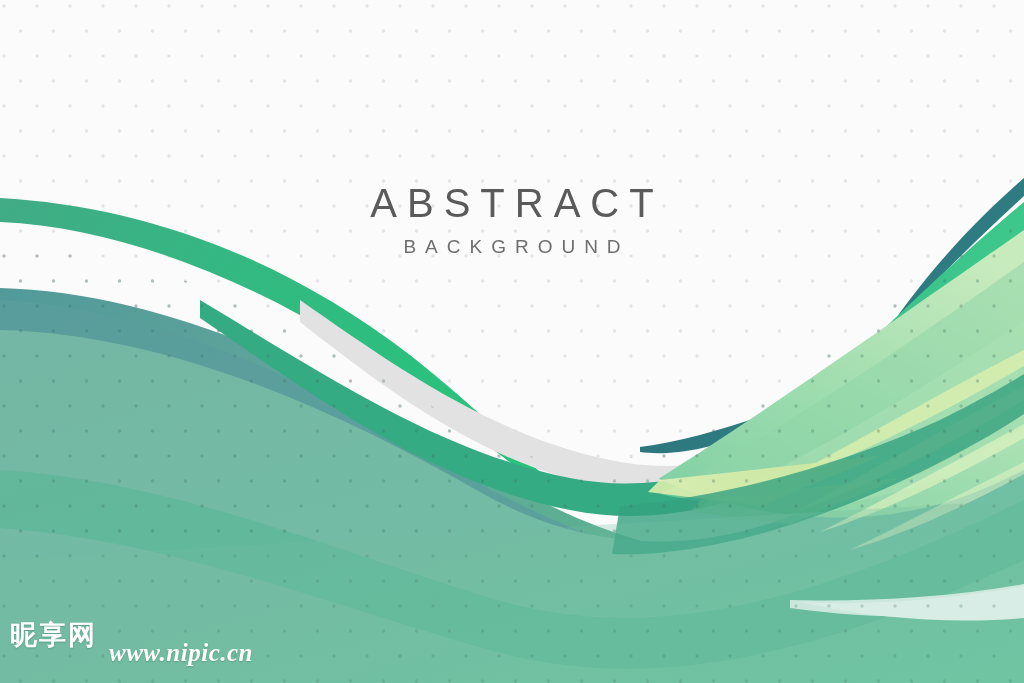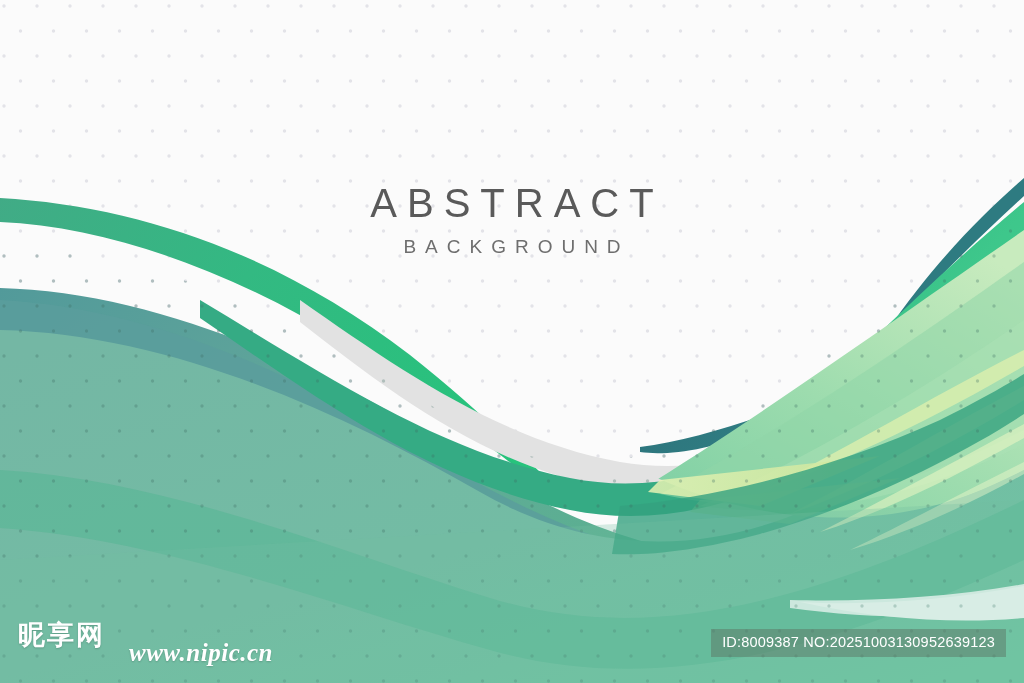--- a/index.html
+++ b/index.html
@@ -51,25 +51,25 @@
     color: #6e6e6e;
     line-height: 1.0;
     margin-top: 13px;
     text-indent: 9px;
     display: block;
   }
 
   
   #watermark {
     position: absolute;
-    left: 18px;
+    left: 10px;
     bottom: 18px;
     display: flex;
     align-items: center;
-    gap: 24px;
+    gap: 12px;
     z-index: 40;
   }
   #watermark-cn {
     font-family: "DejaVu Sans", sans-serif;
     font-size: 27px;
     font-weight: 700;
     color: #ffffff;
     letter-spacing: 2px;
     text-shadow: 0 1px 2px rgba(0,0,0,0.18);
     line-height: 1;
@@ -273,15 +273,14 @@
   <div id="title-block">
     <span id="title-main">ABSTRACT</span>
     <span id="title-sub">BACKGROUND</span>
   </div>
 
   <div id="watermark">
     <span id="watermark-cn">昵享网</span>
     <span id="watermark-url">www.nipic.cn</span>
   </div>
 
-  <div id="id-badge">ID:8009387 NO:20251003130952639123</div>
 
 </div>
 
 </body></html>

